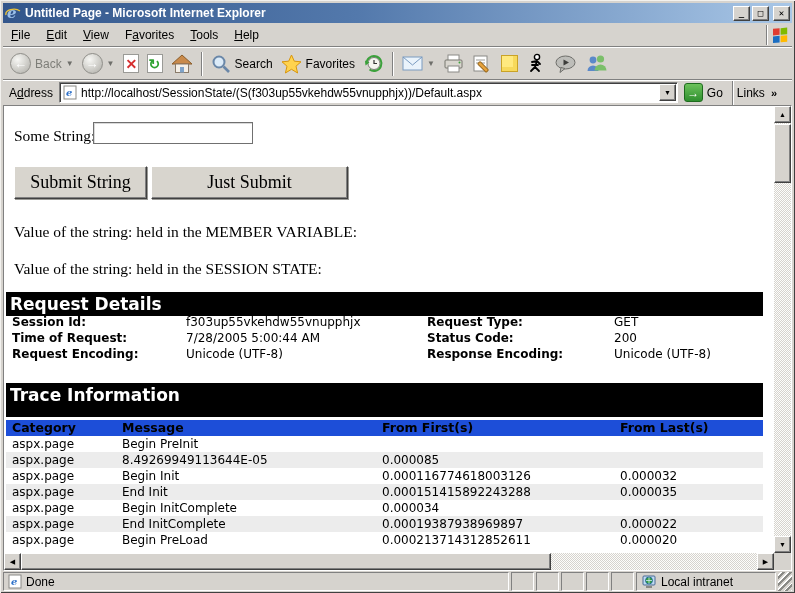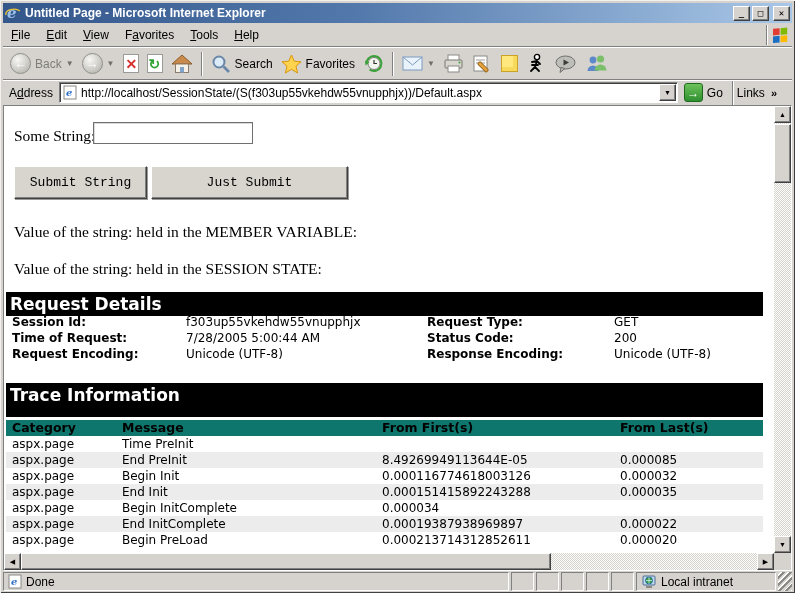--- a/index.html
+++ b/index.html
@@ -58,37 +58,37 @@
   .viewport{position:absolute;left:3px;top:105px;width:789px;height:466px;
     border:1px solid;border-color:#808080 #FFF #FFF #808080;background:#fff;}
   .page{position:absolute;left:0;top:0;right:17px;bottom:17px;background:#fff;overflow:hidden;}
   .serif{font-family:"Liberation Serif",serif;font-size:15.5px;}
   .lbl-somestring{position:absolute;left:10px;top:21px;}
   .input-somestring{position:absolute;left:89px;top:16px;width:160px;height:22px;
     border:1px solid #707070;box-shadow:inset 1px 1px 0 #40404033;font-size:13px;padding:1px 3px;outline:none;
     font-family:"Liberation Sans",sans-serif;}
   .pagebtn{position:absolute;height:33px;background:#D8D5CE;border:1px solid;
     border-color:#FFF #404040 #404040 #FFF;box-shadow:inset -1px -1px 0 #808080,1px 1px 0 #9a9a96;
-    font-size:13px;font-family:Liberation Mono, monospace;display:flex;align-items:center;justify-content:center;}
+    font-size:18px;font-family:Liberation Serif, serif;display:flex;align-items:center;justify-content:center;}
   .btn-submitstring{left:10px;top:60px;width:133px;}
   .btn-justsubmit{left:147px;top:60px;width:197px;}
   .para1{position:absolute;left:10px;top:117px;}
   .para2{position:absolute;left:10px;top:154px;}
   .band{position:absolute;left:2px;width:757px;background:#000;color:#fff;
     font-size:17px;font-weight:bold;padding:2px 0 0 4px;font-family:"DejaVu Sans",sans-serif;}
   .band-rd{top:186px;height:24px;}
   .band-ti{top:277px;height:34px;}
   .kvgrid{position:absolute;left:2px;top:208px;width:757px;display:grid;
     grid-template-columns:174px 241px 187px auto;font-family:"DejaVu Sans",sans-serif;font-size:12px;}
   .kvgrid div{height:16px;line-height:16px;padding-left:6px;white-space:nowrap;overflow:hidden;}
   .kvgrid .k{font-weight:bold;}
   .trace{position:absolute;left:2px;top:314px;width:757px;font-family:"DejaVu Sans",sans-serif;font-size:12px;}
   .trow{display:grid;grid-template-columns:110px 260px 238px auto;height:16px;line-height:16px;}
   .trow div{padding-left:6px;white-space:nowrap;overflow:hidden;}
-  .trow.head{background:#0f766e;font-weight:bold;font-size:12.5px;}
+  .trow.head{background:#1d4ed8;font-weight:bold;font-size:12.5px;}
   .trow.alt{background:#ECECEC;}
   
   .vscroll{position:absolute;right:0;top:0;bottom:17px;width:17px;background:#FDFDFB;}
   .hscroll{position:absolute;left:0;bottom:0;right:17px;height:17px;background:#FDFDFB;}
   .track{background-color:#FDFDFB;background-image:conic-gradient(#D6D3CE 25%,transparent 0 50%,#D6D3CE 0 75%,transparent 0);background-size:2px 2px;}
   .scrollbtn{position:absolute;width:17px;height:17px;background:#D6D3CE;border:1px solid;
     border-color:#FFF #404040 #404040 #FFF;box-shadow:inset -1px -1px 0 #808080;
     display:flex;align-items:center;justify-content:center;font-size:7px;color:#000;}
   .vthumb{position:absolute;left:0;top:18px;width:17px;height:59px;background:#D6D3CE;border:1px solid;
     border-color:#FFF #404040 #404040 #FFF;box-shadow:inset -1px -1px 0 #808080;}
@@ -317,27 +317,26 @@
 
       <div class="trace">
         <div class="trow head">
           <div>Category</div>
           <div>Message</div>
           <div>From First(s)</div>
           <div>From Last(s)</div>
         </div>
         <div class="trow">
           <div>aspx.page</div>
-            <div>Time PreInit</div>
+            <div>Begin PreInit</div>
             <div></div>
             <div></div>
         </div>
         <div class="trow alt">
           <div>aspx.page</div>
-            <div>End PreInit</div>
             <div>8.49269949113644E-05</div>
             <div>0.000085</div>
         </div>
         <div class="trow">
           <div>aspx.page</div>
             <div>Begin Init</div>
             <div>0.000116774618003126</div>
             <div>0.000032</div>
         </div>
         <div class="trow alt">

